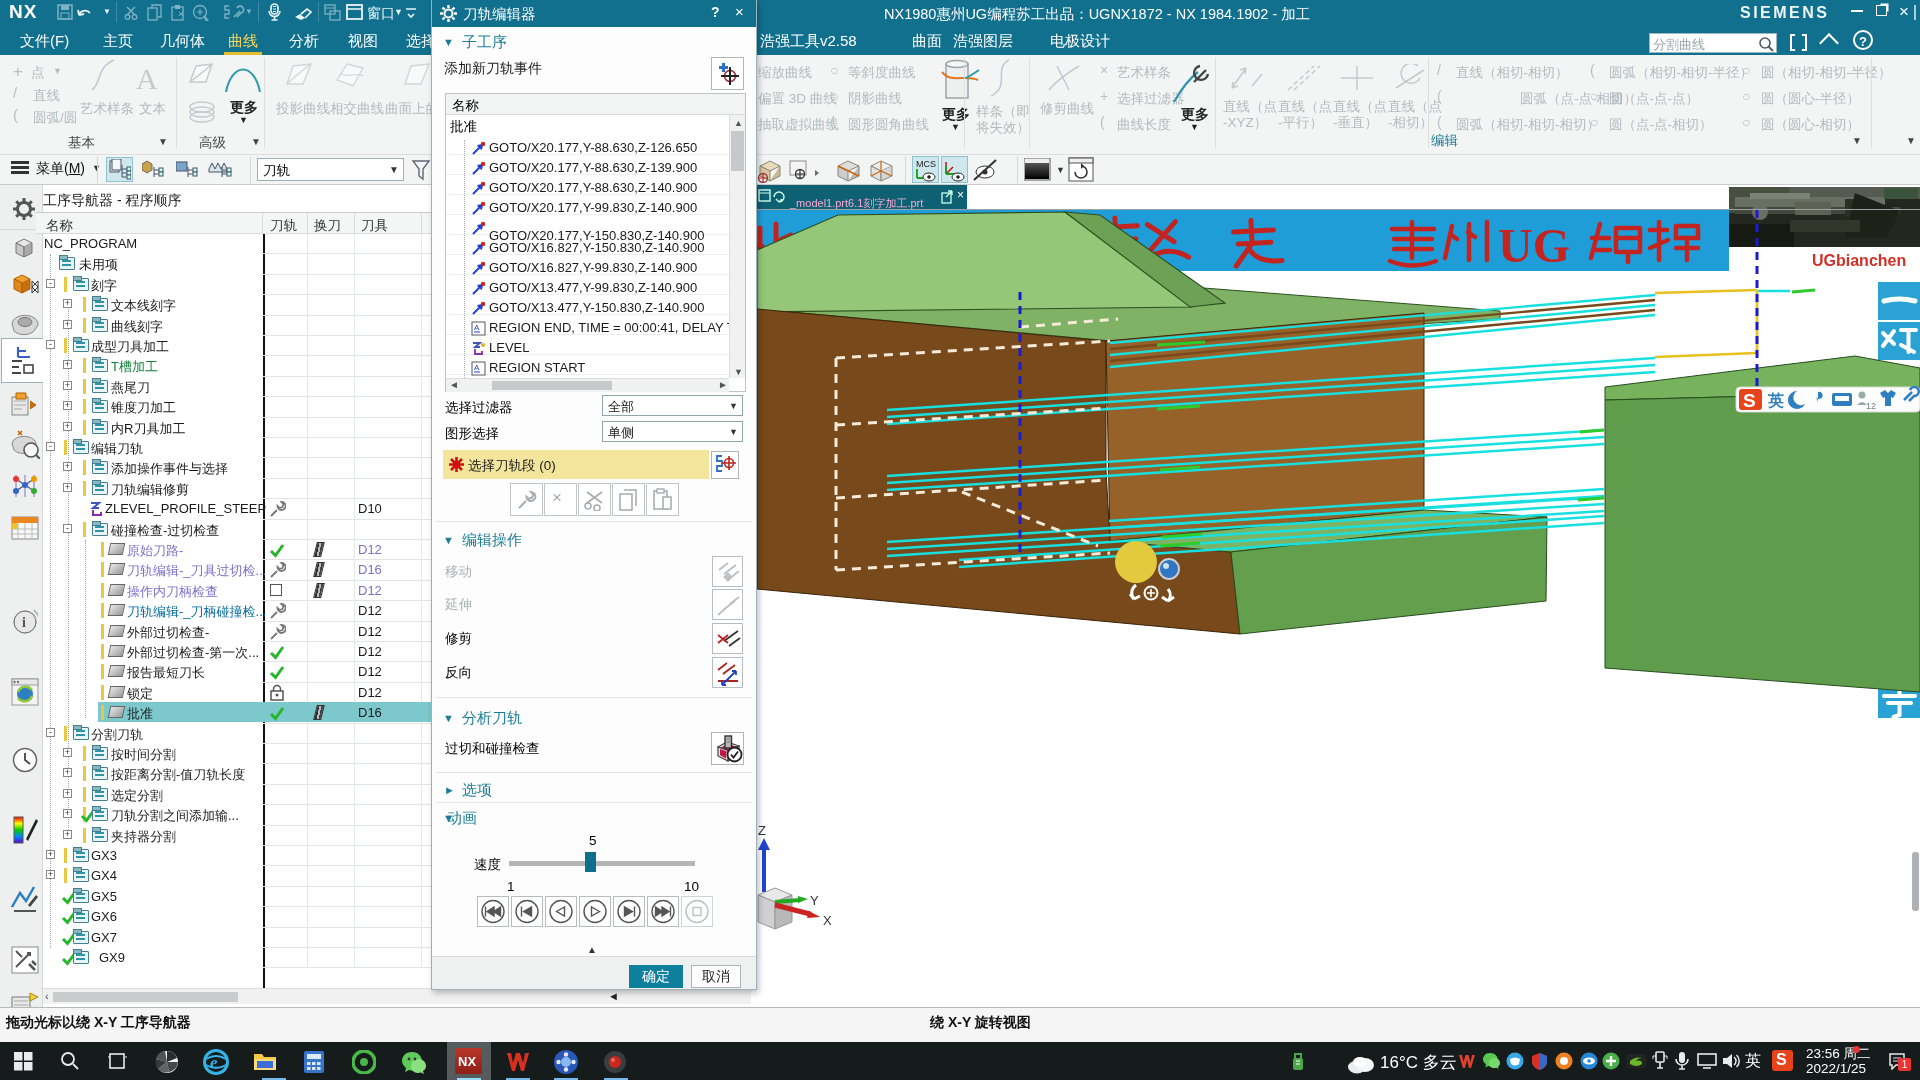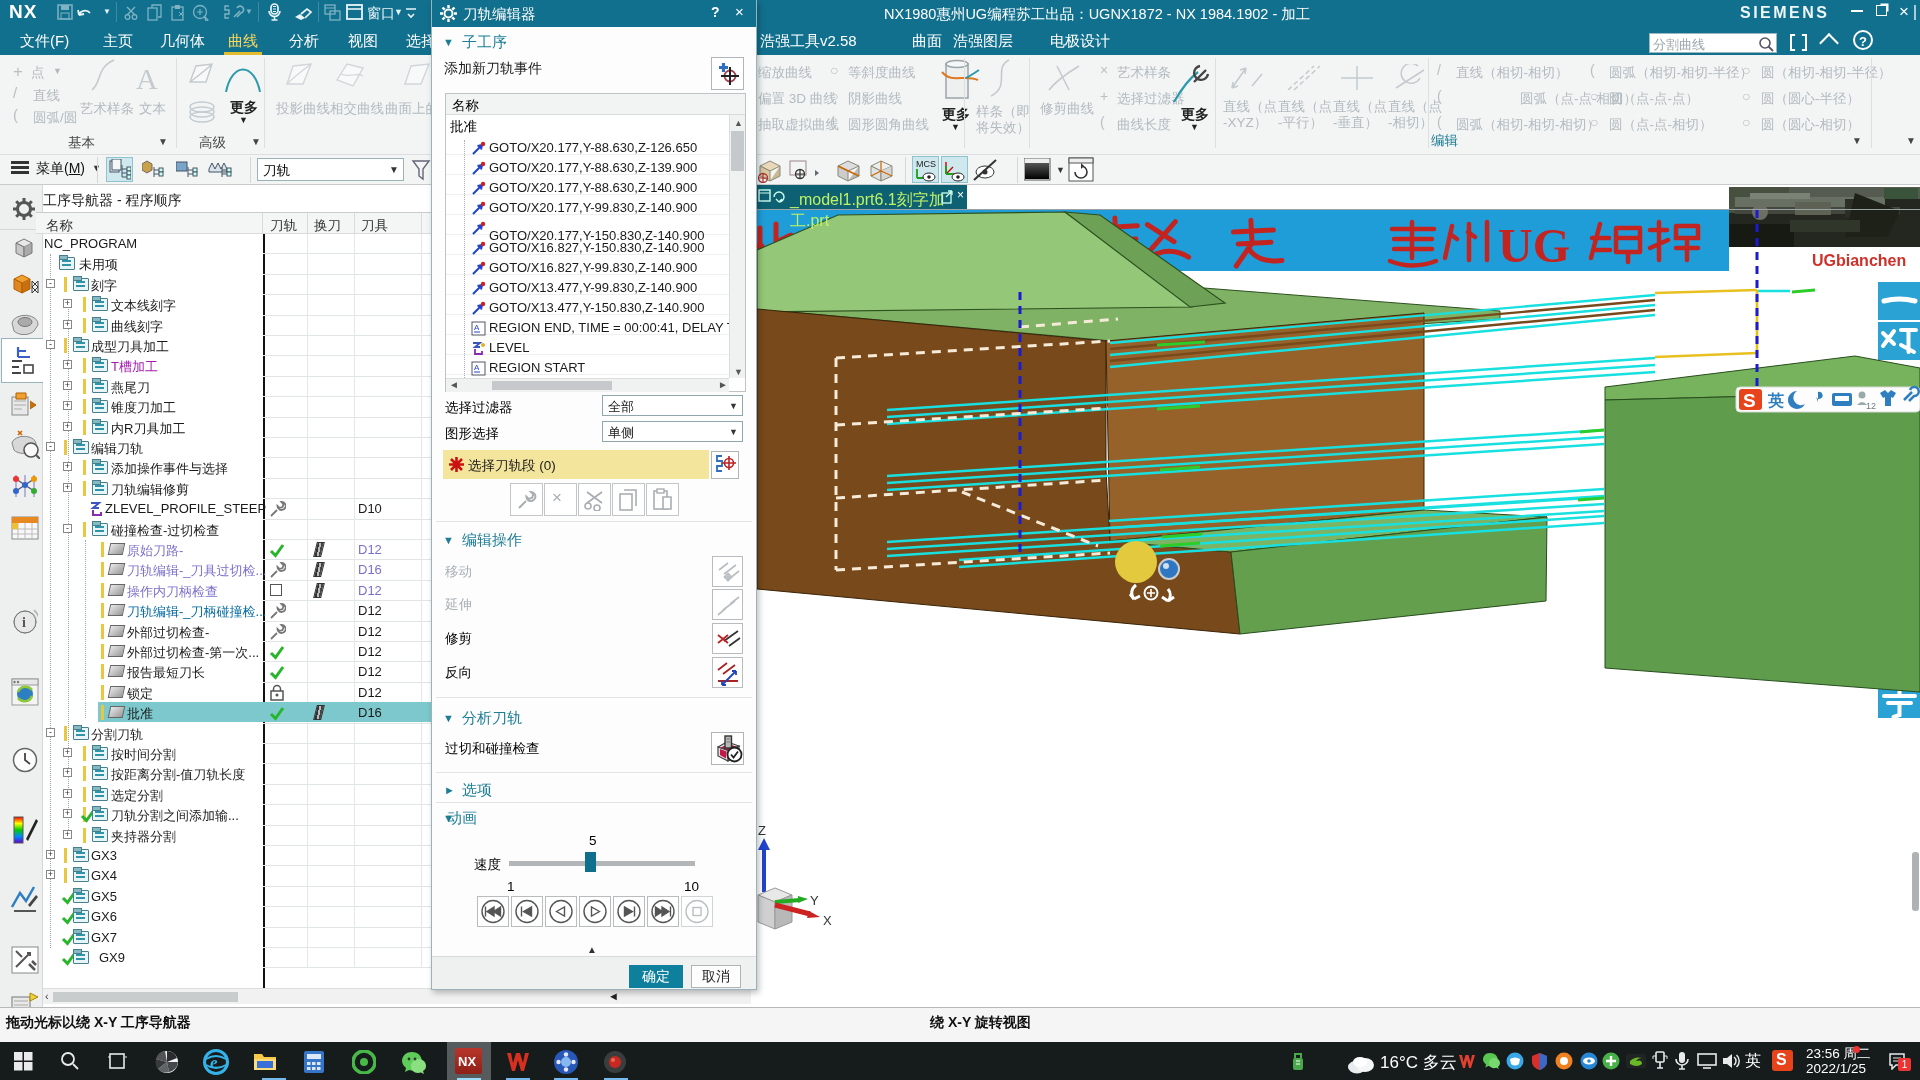--- a/index.html
+++ b/index.html
@@ -539,21 +539,21 @@
         <span class="pl" style="left:3px;top:4px">-</span>
         <span class="yb" style="left:21px;top:2px"></span>
         <span class="yb" style="left:21px;top:2px"></span>
         <span class="fo" style="left:30px;top:3px"></span>
         <span class="abs" style="left:48px;top:2px;color:#1a1a1a">成型刀具加工</span>
       </div>
   <div class="tr" style="top:171px">
         <span class="pl" style="left:20px;top:4px">+</span>
         <span class="yb" style="left:40px;top:2px"></span>
         <span class="fo" style="left:49px;top:3px"></span>
-        <span class="abs" style="left:68px;top:2px;color:#a21caf">T槽加工</span>
+        <span class="abs" style="left:68px;top:2px;color:#15803d">T槽加工</span>
       </div>
   <div class="tr" style="top:192px">
         <span class="pl" style="left:20px;top:4px">+</span>
         <span class="yb" style="left:40px;top:2px"></span>
         <span class="fo" style="left:49px;top:3px"></span>
         <span class="abs" style="left:68px;top:2px;color:#1a1a1a">燕尾刀</span>
       </div>
   <div class="tr" style="top:212px">
         <span class="pl" style="left:20px;top:4px">+</span>
         <span class="yb" style="left:40px;top:2px"></span>
@@ -947,21 +947,21 @@
 
   <rect x="1912" y="852" width="7" height="59" rx="3" fill="#aeb2b4"></rect>
 </svg>
 
   <div class="abs" style="left:-4px;top:0;width:214px;height:24px;background:#0e6073">
     <svg class="abs" style="left:5px;top:4px" width="30" height="16">
         <rect x="1" y="1" width="11" height="11" fill="none" stroke="#cfe" stroke-width="1.4"></rect>
         <path d="M1 4 h11" stroke="#cfe"></path>
         <path d="M16 8 a5 5 0 1 1 5 5 M21 13 l3-3 M21 13 l-3-3" stroke="#cfe" fill="none" stroke-width="1.4"></path>
       </svg>
-    <span class="abs" style="left:37px;top:5px;font-size:16px;color:#bef264">_model1.prt6.1刻字加工.prt</span>
+    <span class="abs" style="left:37px;top:11px;font-size:11px;color:#f9a8d4">_model1.prt6.1刻字加工.prt</span>
     <svg class="abs" style="left:188px;top:5px" width="14" height="14">
         <rect x="1" y="3" width="9" height="10" fill="none" stroke="#cfe" stroke-width="1.3"></rect>
         <path d="M5 7 l6-6 M11 1 h-4 M11 1 v4" stroke="#cfe" fill="none" stroke-width="1.3"></path>
       </svg>
     <span class="abs" style="left:204px;top:3px;font-size:12px;color:#fff">×</span>
   </div>
   <div class="abs" style="left:0;top:24px;width:1163px;height:1px;background:#9aa2a6"></div>
 </div>
 <div class="abs" id="statusbar">
   <div class="abs" style="left:6px;top:6px;font-weight:bold">拖动光标以绕 X-Y 工序导航器</div>

